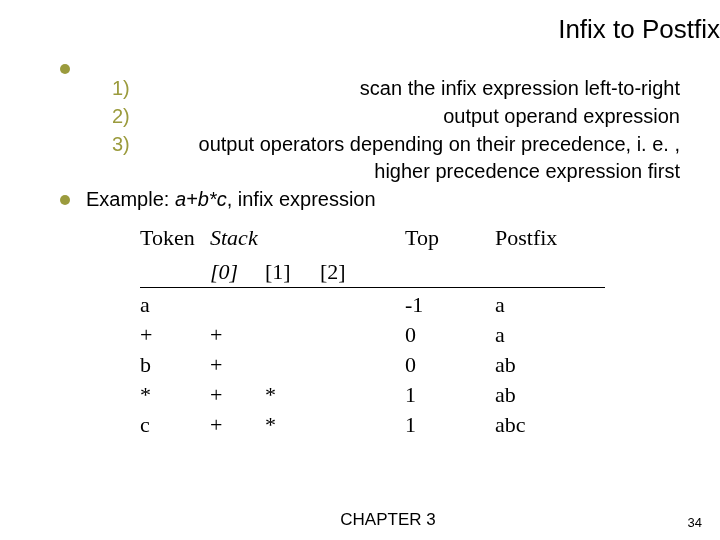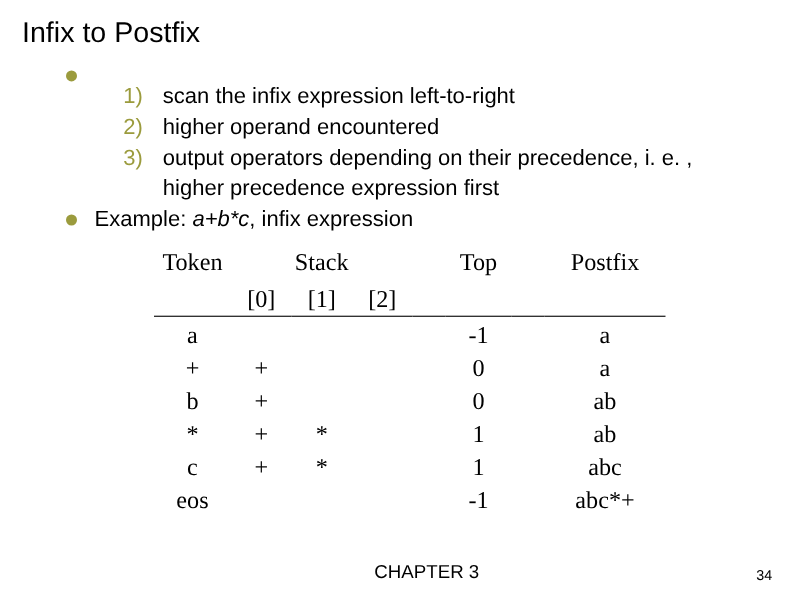--- a/index.html
+++ b/index.html
@@ -6,21 +6,21 @@
   body {
     width: 720px;
     height: 540px;
     background: #ffffff;
     font-family: Arial, Helvetica, sans-serif;
     color: #000;
     position: relative;
     overflow: hidden;
   }
   .title {
-    text-align: left;
+    text-align: right;
     font-size: 26px;
     padding-top: 14px;
     padding-bottom: 10px;
     padding-left: 20px;
   }
   .content {
     padding: 0 40px 0 60px;
   }
   .bullet-row {
     display: flex;
@@ -44,34 +44,34 @@
     line-height: 1.35;
   }
   .sub-item {
     display: flex;
     margin-bottom: 1px;
   }
   .sub-num {
     color: #9b9b3d;
     min-width: 36px;
   }
-  .sub-text { flex: 1; }
+  .sub-text { flex: 1; text-align: right; }
   .ital-bold { font-style: italic; font-weight: normal; }
   .table-wrap {
     margin: 10px 0 0 80px;
     font-family: "Times New Roman", Times, serif;
     font-size: 22px;
   }
-  table { border-collapse: collapse; text-align: center; }
+  table { border-collapse: collapse; }
   td {
     padding: 2px 0;
     vertical-align: top;
   }
   .col-token  { width: 70px; }
-  .col-stack0 { width: 55px; }
+  .col-stack0 { width: 55px; font-style: italic; }
   .col-stack1 { width: 55px; }
   .col-stack2 { width: 55px; }
   .col-gap    { width: 30px; }
   .col-top    { width: 60px; }
   .col-gap2   { width: 30px; }
   .col-output { width: 110px; }
   .hdr-row td { padding-bottom: 6px; }
   .rule td { border-top: 1px solid #000; height: 2px; padding: 0; }
   .footer-center {
     position: absolute;
@@ -103,21 +103,21 @@
     <div class="bullet-dot"></div>
   </div>
 
   <div class="sub-list">
     <div class="sub-item">
       <div class="sub-num">1)</div>
       <div class="sub-text">scan the infix expression left-to-right</div>
     </div>
     <div class="sub-item">
       <div class="sub-num">2)</div>
-      <div class="sub-text">higher operand encountered</div>
+      <div class="sub-text">output operand expression</div>
     </div>
     <div class="sub-item">
       <div class="sub-num">3)</div>
       <div class="sub-text">output operators depending on their precedence, i. e. , higher precedence expression first</div>
     </div>
   </div>
 
   <div class="bullet-row">
     <div class="bullet-dot"></div>
     <div>
@@ -199,30 +199,20 @@
       <tr>
         <td>c</td>
         <td>+</td>
         <td>*</td>
         <td></td>
         <td></td>
         <td>1</td>
         <td></td>
         <td>abc</td>
       </tr>
-      <tr>
-        <td>eos</td>
-        <td></td>
-        <td></td>
-        <td></td>
-        <td></td>
-        <td>-1</td>
-        <td></td>
-        <td>abc*+</td>
-      </tr>
     </tbody>
       </table>
   </div>
 
 </div>
 
 <div class="footer-center">CHAPTER 3</div>
 <div class="footer-right">34</div>
 
 </body></html>

